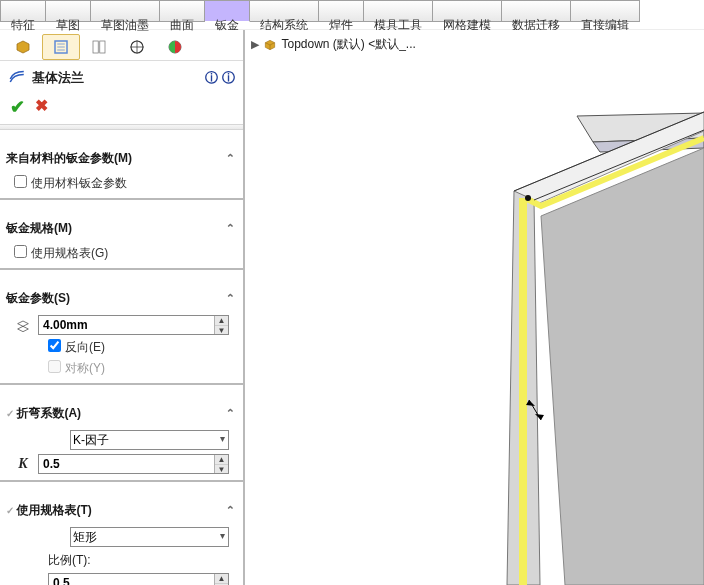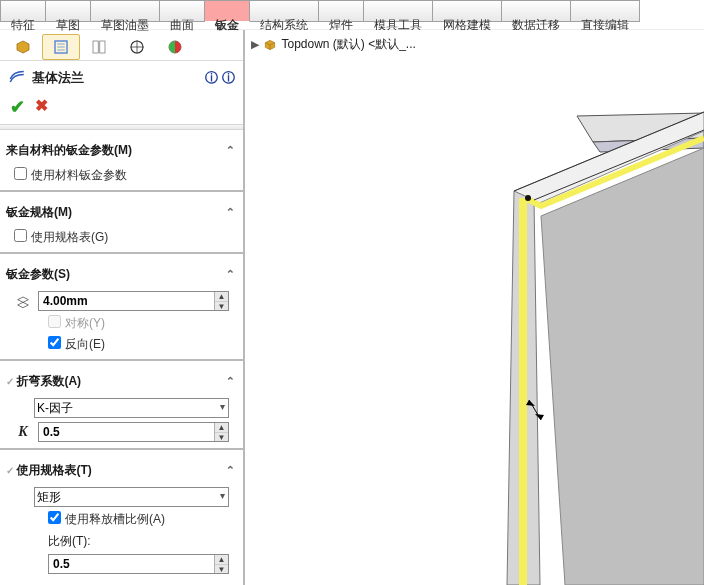--- a/index.html
+++ b/index.html
@@ -1,47 +1,47 @@
 <!DOCTYPE html>
 <html><head>
 <meta charset="utf-8">
 <style>
   * { box-sizing: border-box; margin: 0; padding: 0; font-family: "Microsoft YaHei", Arial, sans-serif; }
   body { width: 704px; height: 585px; background: #fff; overflow: hidden; font-size: 12px; color: #222; position: relative; }
   
   .tabs { display: flex; height: 22px; background: #fff; }
   .tab { border: 1px solid #a0a0a0; border-bottom: 1px solid #a0a0a0; padding: 16px 10px 0; background: linear-gradient(#fefefe,#e8e8e8); font-size: 12px; color: #333; cursor: default; white-space: nowrap; position: relative; }
-  .tab.active { background: #fca5a5; border-bottom-color: #fff; font-weight: 700; }
+  .tab.active { background: #c4b5fd; border-bottom-color: #fff; font-weight: 400; }
   .tab + .tab { border-left: none; }
   .toolbar-row { height: 8px; background: #fff; border-bottom: 1px solid #ededed; }
   .container { display: flex; height: calc(585px - 30px); }
   .panel { width: 245px; border-right: 2px solid #b9b9b9; background: #fff; display: flex; flex-direction: column; }
   .panel-icons { display: flex; gap: 0; padding: 4px 4px 0; border-bottom: 1px solid #dcdcdc; background: #fff; }
   .pi { width: 38px; height: 26px; display:flex; align-items:center; justify-content:center; border: 1px solid transparent; border-radius: 2px; }
   .pi.active { background: #fdf3d5; border-color: #d9b755; }
   .pi svg { width: 18px; height: 18px; }
   .panel-title { display:flex; align-items:center; gap:6px; padding: 6px 8px 4px; font-weight: 700; font-size: 13px; }
   .title-icons { margin-left:auto; display:flex; gap:4px; color:#23419a; font-size:13px; }
   .confirm-row { padding: 4px 10px 6px; display:flex; gap:10px; border-bottom:1px solid #d6d6d6; }
   .chk { color:#2aa225; font-size:18px; font-weight:bold; cursor:default; }
   .xbtn { color:#d23c2a; font-size:16px; font-weight:bold; cursor:default; }
   .sep { height:5px; background: linear-gradient(#f6f6f6,#eaeaea); border-bottom:1px solid #d6d6d6; }
-  .section-hd { display:flex; align-items:center; padding:12px 8px 4px 6px; font-weight:700; font-size:12px; color:#1a1a1a; }
+  .section-hd { display:flex; align-items:center; padding:20px 8px 4px 6px; font-weight:700; font-size:12px; color:#1a1a1a; }
   .section-hd .caret { margin-left:auto; color:#6a6a6a; font-size:11px; }
   .section-body { padding: 2px 14px 4px 14px; }
   .cbrow { display:flex; align-items:flex-start; gap:4px; padding:2px 0; font-size:12px; color:#333; }
   .cbrow input[type=checkbox] { width:13px; height:13px; }
   .input-row { display:flex; align-items:center; gap:6px; padding:2px 0; }
   .icon-slot { width:18px; display:flex; align-items:center; justify-content:center; font-size:13px; color:#2c2c2c; }
   .spin-wrap { position:relative; flex:1; }
   .spin-wrap input { width:100%; height:20px; border:1px solid #8a8a8a; background:#fff; font-size:12px; padding:1px 16px 1px 4px;font-weight:bold; }
   .spin-btns { position:absolute; right:1px; top:1px; bottom:1px; width:14px; display:flex; flex-direction:column; background:#e8e8e8; border-left:1px solid #b0b0b0; }
   .spin-btns div { flex:1; font-size:8px; display:flex; align-items:center; justify-content:center; color:#444; border-bottom:1px solid #cfcfcf; }
   .spin-btns div:last-child { border-bottom:none; }
-  .select-wrap { position:relative; flex:1; }
+  .select-wrap { position:relative; flex:1;margin-left:36px; }
   .select-wrap select { width:100%; height:20px; border:1px solid #8a8a8a; background:#fff; font-size:12px; padding:0 2px; appearance:none; }
   .select-wrap::after { content:'▾'; position:absolute; right:4px; top:3px; font-size:10px; color:#555; pointer-events:none; }
   .k-label { width:18px; font-size:14px; font-family: Georgia, serif; font-style: italic; font-weight:bold; text-align:center; }
   .sub-label { font-size:12px; padding:3px 0 2px 26px; }
   .panel-scroll { overflow-y:auto; flex:1; }
   
   .canvas { flex:1; position:relative; background:#fff; }
   .tree-row { position:absolute; top:6px; left:6px; display:flex; align-items:center; gap:4px; font-size:12px; }
   .tree-arrow { color:#5a5a5a; font-size:11px; }
   .tree-cube { width:14px; height:14px; }
@@ -166,27 +166,27 @@
           </span>
           <div class="spin-wrap">
             <input type="text" value="4.00mm" style="">
             <div class="spin-btns">
                 <div>▲</div>
                 <div>▼</div>
               </div>
           </div>
         </div>
         <div class="indent">
+          <label class="cbrow">
+            <input type="checkbox" checked="" style="">
+            <span>反向(E)</span>
+          </label>
           <label class="cbrow" style="color:#9a9a9a;">
             <input type="checkbox" disabled="" style="">
             <span>对称(Y)</span>
-          </label>
-          <label class="cbrow">
-            <input type="checkbox" checked="" style="">
-            <span>反向(E)</span>
           </label>
         </div>
       </div>
       <div class="divider-thick"></div>
 
       <div class="section-hd">
         <span class="hd-tick">✓</span>
         <span>折弯系数(A)</span>
         <span class="caret">⌃</span>
       </div>
@@ -218,24 +218,20 @@
       </div>
       <div class="section-body">
         <div class="input-row" style="padding-left:20px;">
           <div class="select-wrap">
             <select>
               <option>矩形</option>
             </select>
           </div>
         </div>
         <div class="indent">
-          <label class="cbrow">
-            <input type="checkbox" checked="" style="">
-            <span>使用释放槽比例(A)</span>
-          </label>
           <div class="sub-label" style="padding-left:0;">比例(T):</div>
           <div class="input-row">
             <div class="spin-wrap">
               <input type="text" value="0.5" style="">
               <div class="spin-btns">
                   <div>▲</div>
                   <div>▼</div>
                 </div>
             </div>
           </div>

